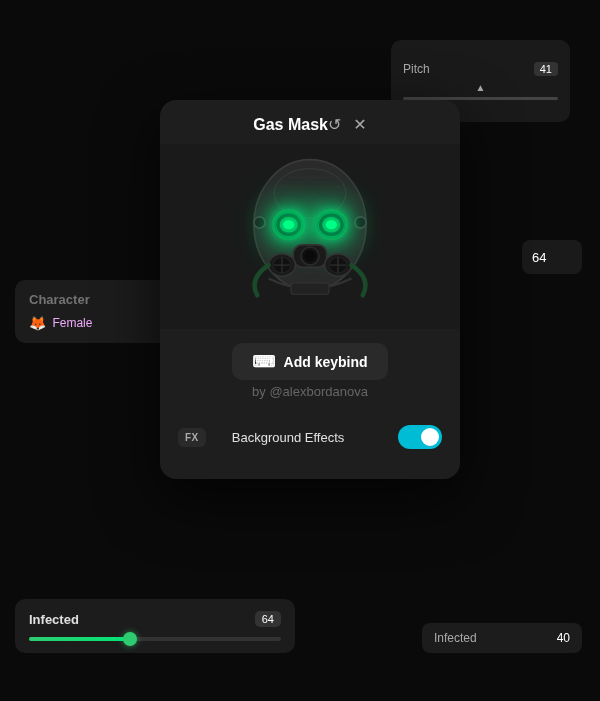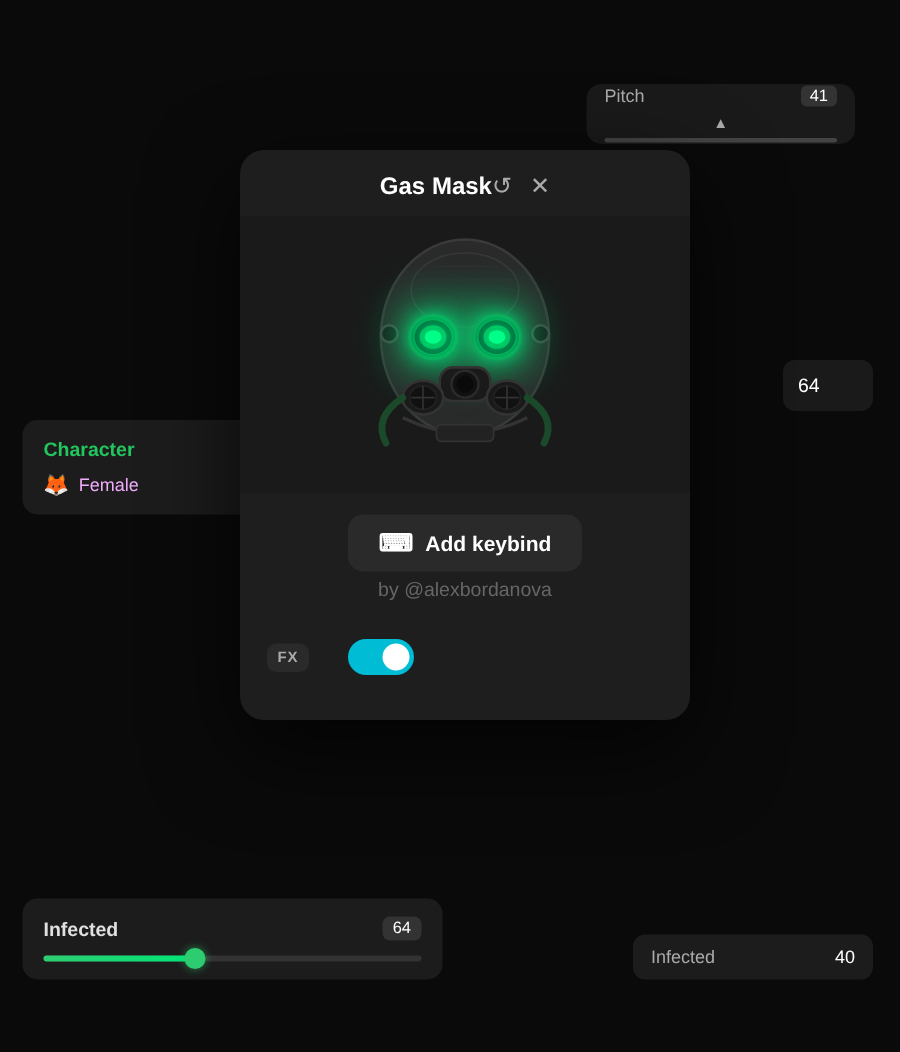--- a/index.html
+++ b/index.html
@@ -9,26 +9,26 @@
       height: 701px;
       background: #0a0a0a;
       position: relative;
       overflow: hidden;
       font-family: -apple-system, BlinkMacSystemFont, 'Segoe UI', sans-serif;
     }
 
     
     .pitch-card {
       position: absolute;
-      top: 56px;
+      top: 40px;
       right: 30px;
       width: 179px;
       background: #1a1a1a;
       border-radius: 10px;
-      padding: 1px 12px;
+      padding: 22px 12px;
       z-index: 1;
     }
     .pitch-card-header {
       display: flex;
       justify-content: space-between;
       align-items: center;
       margin-bottom: 6px;
     }
     .pitch-label {
       color: #aaa;
@@ -75,21 +75,21 @@
       position: absolute;
       top: 280px;
       left: 15px;
       width: 160px;
       background: #1c1c1c;
       border-radius: 10px;
       padding: 12px 14px;
       z-index: 1;
     }
     .character-title {
-      color: #22c55e;
+      color: #737373;
       font-size: 13px;
       font-weight: 600;
       margin-bottom: 8px;
     }
     .character-row {
       display: flex;
       align-items: center;
       gap: 6px;
     }
     .character-icon {
@@ -425,16 +425,17 @@
 
   <button class="add-keybind-btn">
     <span class="keyboard-icon">⌨</span>
     <span>Add keybind</span>
   </button>
 
   <div class="by-author">by @alexbordanova</div>
 
   <div class="fx-row">
     <span class="fx-badge">FX</span>
+    <span class="fx-label">Background Effects</span>
     <div class="toggle"></div>
   </div>
 
 </div>
 
 </body></html>

